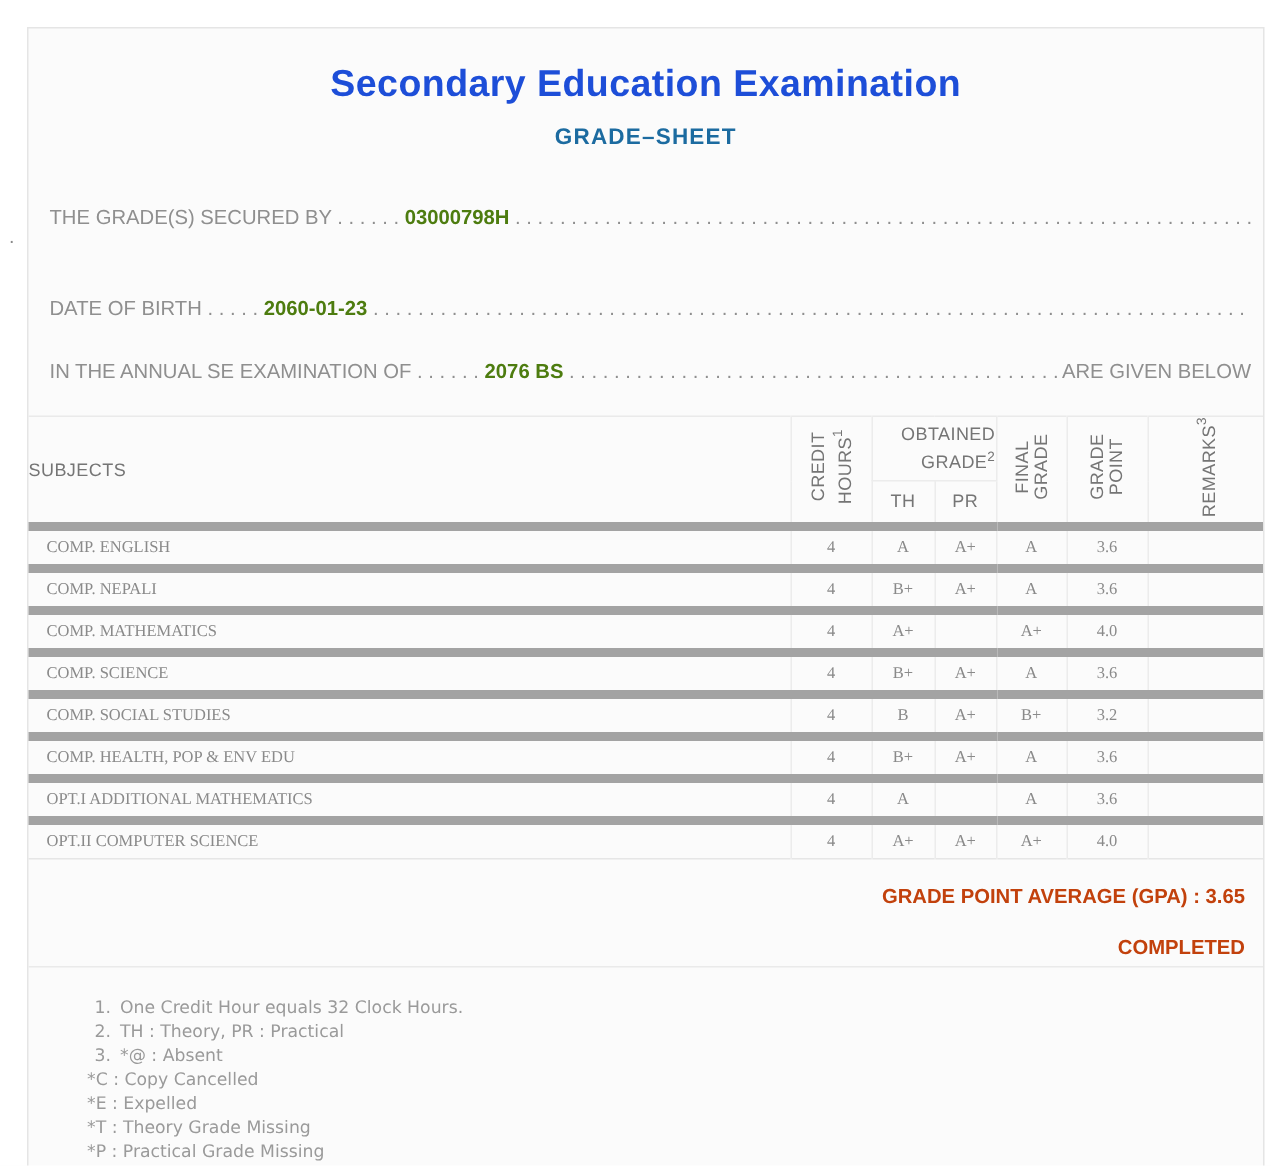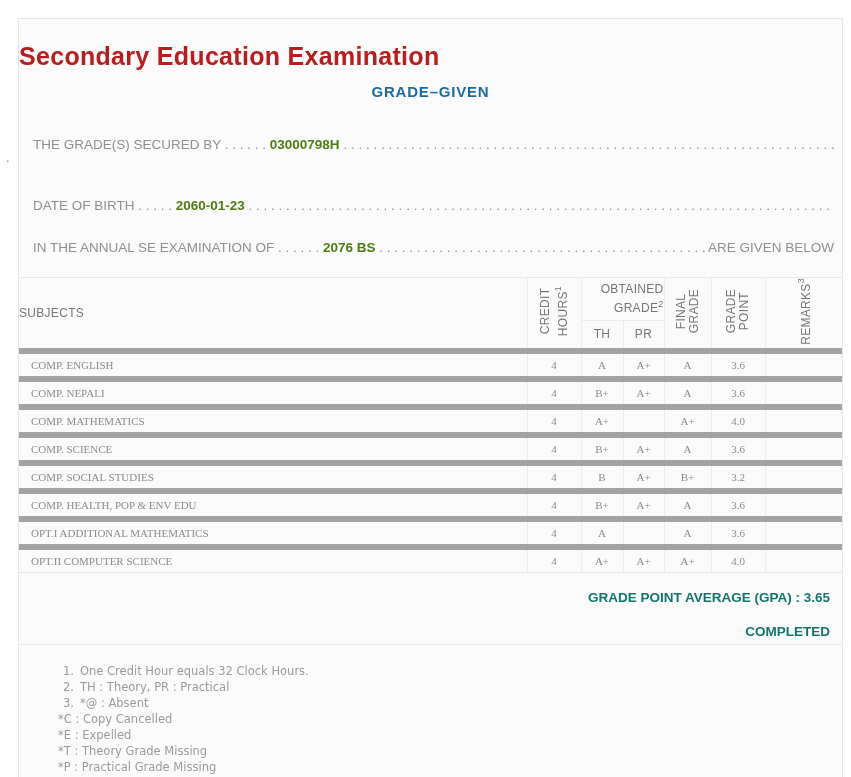--- a/index.html
+++ b/index.html
@@ -30,23 +30,24 @@
     background: #fbfbfb;
     border: 1px solid #e5e5e5;
     box-sizing: content-box;
   }
 
   .title {
     margin: 0;
     padding-top: 22px;
     height: 30px;
     line-height: 30px;
+    text-align: center;
     font-size: 25px;
     font-weight: bold;
-    color: #b91c1c;
+    color: #1d4ed8;
     letter-spacing: 0.3px;
   }
 
   .subtitle {
     margin-top: 12px;
     height: 18px;
     line-height: 18px;
     text-align: center;
     font-size: 15px;
     font-weight: bold;
@@ -131,21 +132,21 @@
   tbody td.subj {
     text-align: left;
     padding-left: 12px;
   }
 
   .gpa-line, .status-line {
     text-align: right;
     padding-right: 12px;
     font-size: 13.5px;
     font-weight: bold;
-    color: #0f766e;
+    color: #c2410c;
     height: 16px;
     line-height: 16px;
   }
   .gpa-line   { margin-top: 17px; }
   .status-line{ margin-top: 18px; }
 
   .divider {
     margin-top: 4px;
     border-top: 1px solid #eaeaea;
     height: 0;
@@ -170,21 +171,21 @@
   }
 </style>
 </head>
 <body>
 
 <span class="stray-dot">.</span>
 
 <div class="sheet">
 
   <div class="title">Secondary Education Examination</div>
-  <div class="subtitle">GRADE–GIVEN</div>
+  <div class="subtitle">GRADE–SHEET</div>
 
   <div class="info first"><span>THE GRADE(S) SECURED BY</span><span> . . . . . . </span><span class="val">03000798H</span><span> . . . . . . . . . . . . . . . . . . . . . . . . . . . . . . . . . . . . . . . . . . . . . . . . . . . . . . . . . . . . . . . . . . . . . . . . . . . . . . . . . . . . . . . . . . . . . . . . . . . . . . . . . . . . . . . . . . . . . . . . . . . . . . </span></div>
 
   <div class="info second"><span>DATE OF BIRTH</span><span> . . . . . </span><span class="val">2060-01-23</span><span> . . . . . . . . . . . . . . . . . . . . . . . . . . . . . . . . . . . . . . . . . . . . . . . . . . . . . . . . . . . . . . . . . . . . . . . . . . . . . . . . . . . . . . . . . . . . . . . . . . . . . . . . . . . . . . . . . . . . . . . . . . . . . . </span></div>
 
   <div class="info third"><span class="seg">IN THE ANNUAL SE EXAMINATION OF</span><span class="seg"> . . . . . . </span><span class="seg val">2076 BS</span><span class="fill"> . . . . . . . . . . . . . . . . . . . . . . . . . . . . . . . . . . . . . . . . . . . . . . . . . . . . . . . . . . . . . . . . . . . . . . . . . . . . . . . . . . . . . . . . . . . . . . . . . . . . . . . . . . . . . . . . . . . . . . . . . . . . . . </span><span class="seg">ARE GIVEN BELOW</span></div>
 
   <table class="grades">
     <colgroup>
       <col style="width:508px">

